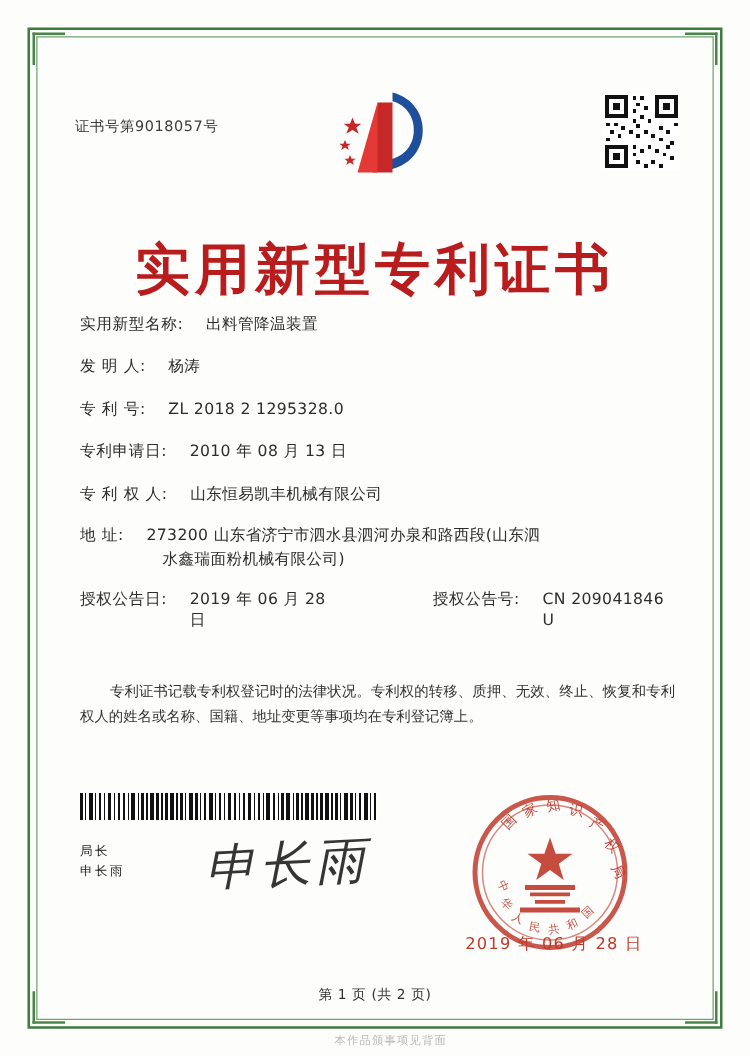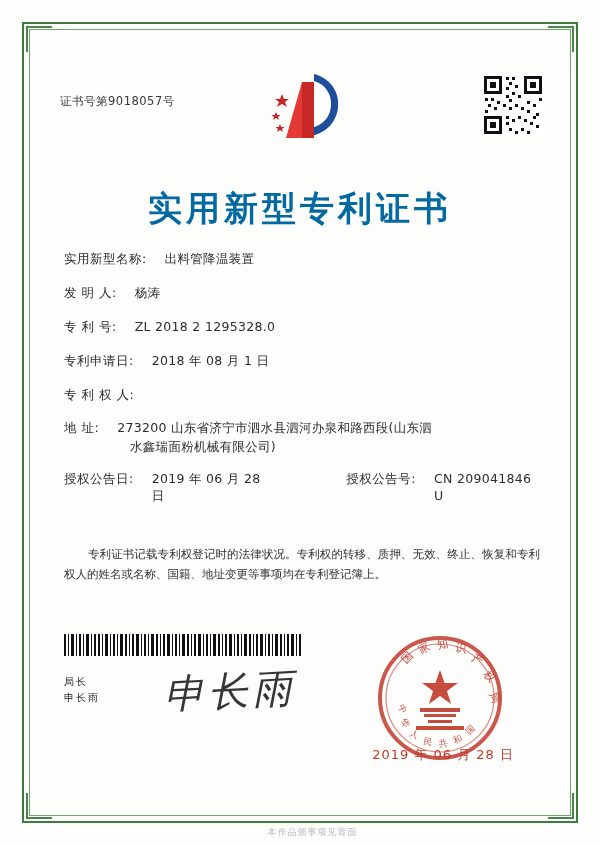--- a/index.html
+++ b/index.html
@@ -52,24 +52,24 @@
   .logo{
     position:absolute;left:222px;top:22px;width:80px;height:86px;
   }
   .qr{
     position:absolute;right:10px;top:28px;width:62px;height:62px;
   }
 
   .title{
     position:absolute;left:0;right:0;top:140px;
     text-align:center;
-    font-size:34px;
+    font-size:44px;
     font-weight:bold;
     letter-spacing:4px;
-    color:#0369a1;
+    color:#b91c1c;
     font-family:"DejaVu Sans","Liberation Sans",sans-serif;
   }
 
   .fields{
     position:absolute;left:18px;right:12px;top:205px;
     font-size:12.5px;
     line-height:1.35;
     color:#2d2d2d;
   }
   .frow{
@@ -257,25 +257,26 @@
         <span class="fvalue">杨涛</span>
       </div>
 
       <div class="frow">
         <span class="flabel">专 利 号:</span>
         <span class="fvalue">ZL 2018 2 1295328.0</span>
       </div>
 
       <div class="frow">
         <span class="flabel">专利申请日:</span>
-        <span class="fvalue">2018 年 08 月 1 日</span>
+        <span class="fvalue">2010 年 08 月 13 日</span>
       </div>
 
       <div class="frow">
         <span class="flabel">专 利 权 人:</span>
+        <span class="fvalue">山东恒易凯丰机械有限公司</span>
       </div>
 
       <div>
         <div class="frow" style="margin-bottom:2px;">
           <span class="flabel">地      址:</span>
           <span class="fvalue">273200  山东省济宁市泗水县泗河办泉和路西段(山东泗</span>
         </div>
         <div class="faddr-2">水鑫瑞面粉机械有限公司)</div>
       </div>
 
@@ -396,16 +397,17 @@
           <text x="47" y="110" transform="rotate(10 47 110)">民</text>
           <text x="63" y="113" transform="rotate(-8 63 113)">共</text>
           <text x="79" y="110" transform="rotate(-26 79 110)">和</text>
           <text x="93" y="101" transform="rotate(-44 93 101)">国</text>
         </g>
       </svg>
     </div>
 
     <div class="seal-date">2019 年 06 月 28 日</div>
 
+    <div class="page-no">第 1 页 (共 2 页)</div>
   </div>
 
   <div class="footnote">本作品颁事项见背面</div>
 </div>
 
 </body></html>

